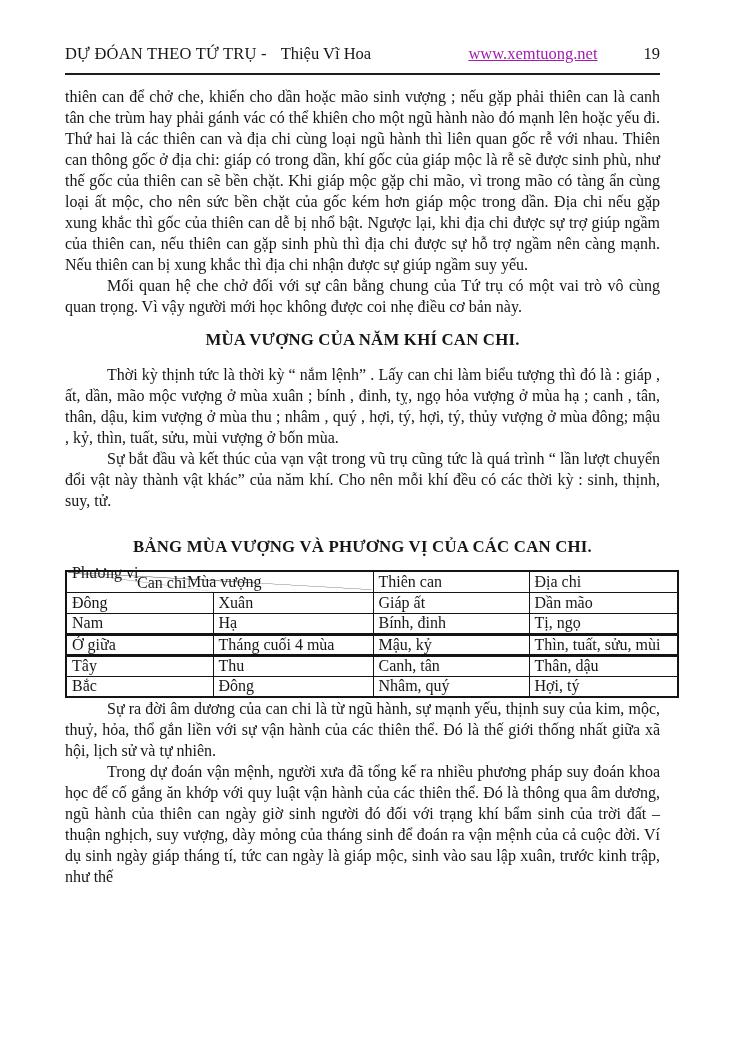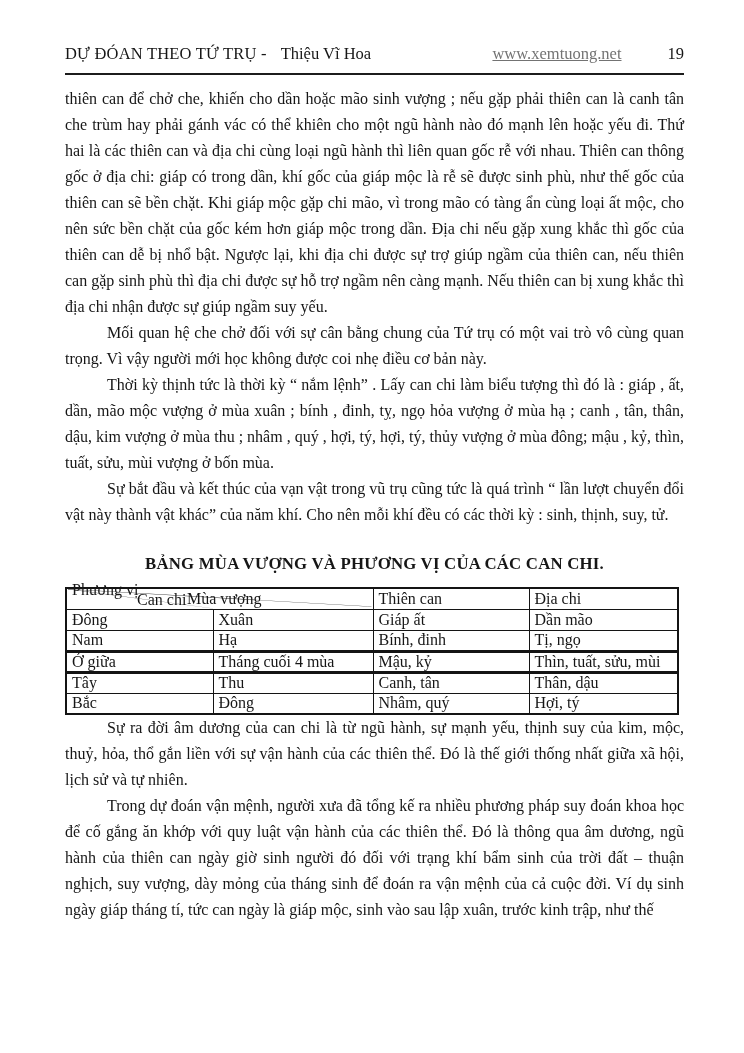--- a/index.html
+++ b/index.html
@@ -3,32 +3,32 @@
 <meta charset="utf-8">
 <style>
   * { margin:0; padding:0; box-sizing:border-box; }
   html,body { background:#ffffff; }
   body {
     width:744px; height:1053px;
     font-family:"Liberation Serif", serif;
     color:#161616;
     overflow:hidden;
   }
-  .page { position:relative; width:744px; height:1053px; padding:44px 60px 0 65px; }
+  .page { position:relative; width:744px; height:1053px; padding:44px 84px 0 65px; }
 
   
   .hdr { display:flex; align-items:baseline; font-size:16.5px; white-space:nowrap; }
   .hdr .title { letter-spacing:.2px; }
   .hdr .author { margin-left:14px; }
-  .hdr .site { margin-left:auto; text-decoration:underline; color:#737373; }
+  .hdr .site { margin-left:auto; text-decoration:underline; color:#a21caf; }
   .hdr .pagenum { margin-left:46px; }
   .rule { height:0; border-bottom:2px solid #1c1c1c; margin-top:9px; margin-bottom:11px; }
 
   
-  p.body { font-size:16px; line-height:26px; text-align:justify; }
+  p.body { font-size:16px; line-height:21px; text-align:justify; }
   p.indent { text-indent:42px; }
 
   h2.sec {
     font-size:16.8px; font-weight:bold; text-align:center;
     letter-spacing:.2px;
   }
   .h1 { margin:13px 0 14px 0; }
   .h2 { margin:26px 0 13px 0; }
   .h3 { margin:44px 0 28px 0; }
 
@@ -57,20 +57,21 @@
     <span class="title">DỰ ĐÓAN THEO TỨ TRỤ -</span>
     <span class="author">Thiệu Vĩ  Hoa</span>
     <span class="site">www.xemtuong.net</span>
     <span class="pagenum">19</span>
   </div>
   <div class="rule"></div>
 
   <p class="body">thiên can để chở che, khiến cho dần  hoặc mão sinh vượng ; nếu gặp phải thiên can là canh tân che trùm hay phải gánh vác có thể khiên cho một ngũ hành nào đó mạnh lên hoặc yếu đi. Thứ hai là các thiên can và địa chi cùng loại ngũ hành thì liên quan gốc rễ với nhau. Thiên can thông gốc ở địa chi: giáp có trong dần, khí gốc của giáp  mộc là rễ sẽ được sinh phù, như thế gốc của thiên can sẽ bền chặt. Khi giáp mộc gặp chi mão, vì trong mão có tàng ẩn cùng loại ất mộc, cho nên sức bền chặt của gốc kém hơn giáp mộc trong dần. Địa chi nếu gặp xung khắc thì gốc của thiên can dễ bị nhổ bật. Ngược lại, khi địa chi được sự trợ giúp ngầm của thiên can, nếu thiên can gặp sinh phù thì địa chi được sự hỗ trợ ngầm nên càng mạnh. Nếu thiên can bị xung khắc thì địa chi nhận được sự giúp ngầm suy yếu.</p>
   <p class="body indent">Mối quan hệ che chở đối với sự cân bằng chung của Tứ trụ có một vai trò vô cùng quan trọng. Vì vậy người mới học không được coi nhẹ điều cơ bản này.</p>
 
+  <h2 class="sec h1">MÙA VƯỢNG CỦA NĂM KHÍ CAN CHI.</h2>
 
   <p class="body indent">Thời kỳ thịnh tức là thời kỳ “ nắm lệnh” . Lấy can chi làm biểu tượng thì đó là : giáp , ất, dần, mão mộc vượng ở mùa xuân ; bính , đinh, tỵ, ngọ hỏa vượng ở mùa hạ ; canh , tân, thân, dậu,  kim vượng ở mùa thu ; nhâm , quý , hợi, tý, hợi, tý, thủy vượng ở mùa đông; mậu , kỷ, thìn, tuất, sửu, mùi vượng ở bốn mùa.</p>
   <p class="body indent">Sự bắt đầu và kết thúc của vạn vật trong vũ trụ cũng tức là quá trình “ lần lượt chuyển đổi vật này thành vật khác” của năm khí. Cho nên mỗi khí đều có các thời kỳ : sinh, thịnh, suy, tử.</p>
 
   <h2 class="sec h2">BẢNG MÙA VƯỢNG VÀ PHƯƠNG VỊ CỦA CÁC CAN CHI.</h2>
 
   <table class="vtab">
     <colgroup>
       <col style="width:147px">
         <col style="width:160px">

